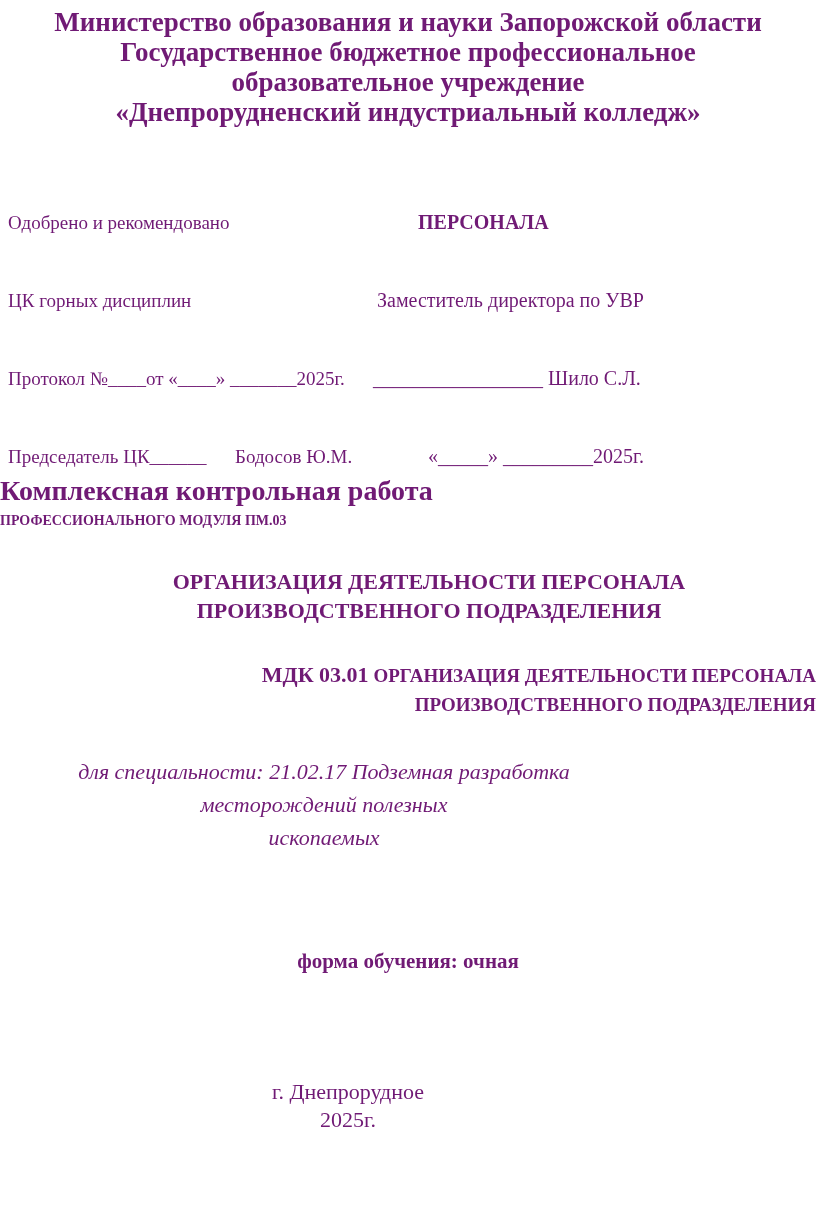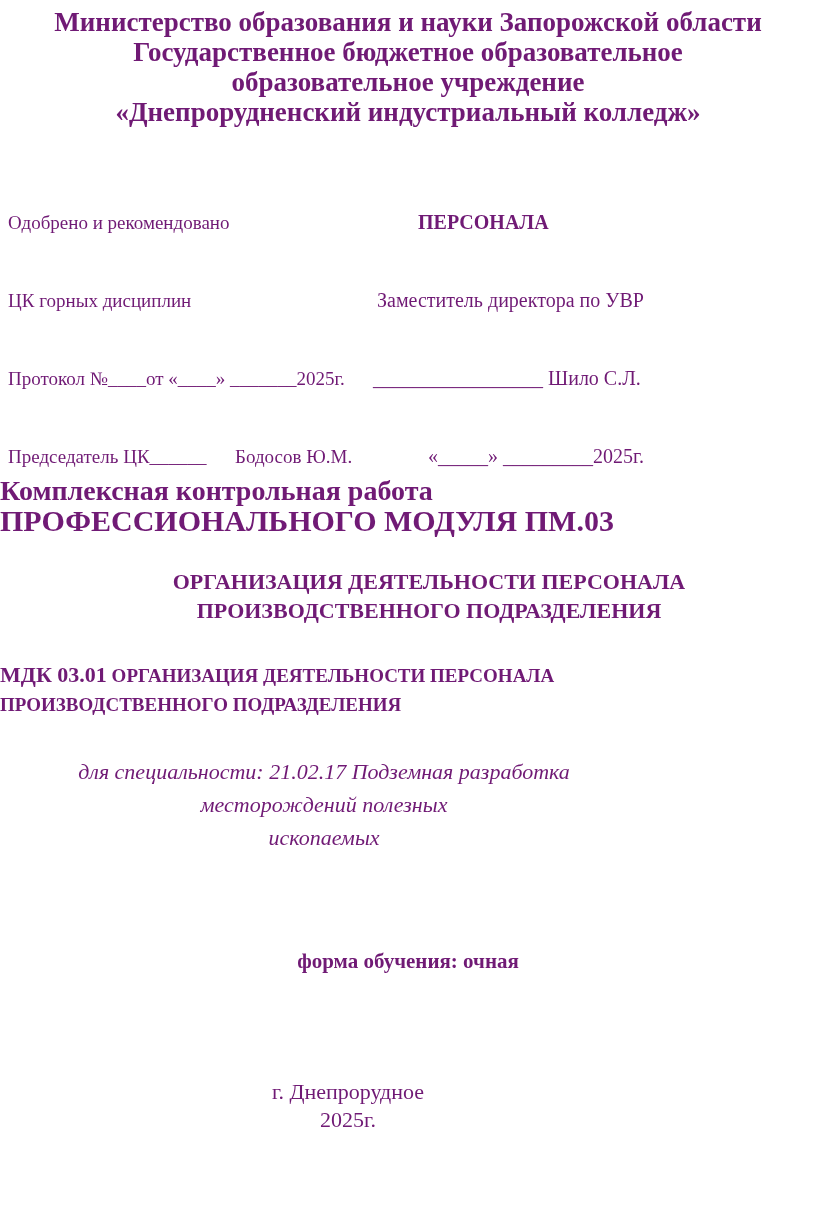--- a/index.html
+++ b/index.html
@@ -60,21 +60,21 @@
     top: 474px;
     left: 0;
     width: 816px;
     font-weight: bold;
   }
   .title-main {
     font-size: 28px;
     line-height: 33px;
   }
   .title-module {
-    font-size: 30px;
+    font-size: 14px;
     line-height: 28px;
   }
 
   .subject-block {
     position: absolute;
     top: 567px;
     left: 0;
     width: 816px;
     box-sizing: border-box;
     padding-left: 42px;
@@ -83,22 +83,22 @@
     font-size: 22px;
     line-height: 29px;
   }
 
   .mdk-block {
     position: absolute;
     top: 660px;
     left: 0;
     width: 816px;
     box-sizing: border-box;
-    padding-left: 0;
-    text-align: left;
+    padding-left: 16px;
+    text-align: right;
     font-weight: bold;
     font-size: 19px;
     line-height: 29px;
   }
   .mdk-code {
     font-size: 22px;
   }
 
   .specialty-block {
     position: absolute;
@@ -132,21 +132,21 @@
     line-height: 28px;
   }
 </style>
 </head>
 <body>
 
 <div class="page">
 
   <div class="doc-header">
     <div>Министерство образования и науки Запорожской области</div>
-    <div>Государственное бюджетное образовательное</div>
+    <div>Государственное бюджетное профессиональное</div>
     <div>образовательное учреждение</div>
     <div>«Днепрорудненский индустриальный колледж»</div>
   </div>
 
   <div class="approval-left">
     <div>Одобрено и рекомендовано</div>
     <div>ЦК горных дисциплин</div>
     <div>Протокол №____от «____» _______2025г.</div>
     <div>Председатель ЦК______      Бодосов Ю.М.</div>
   </div>

